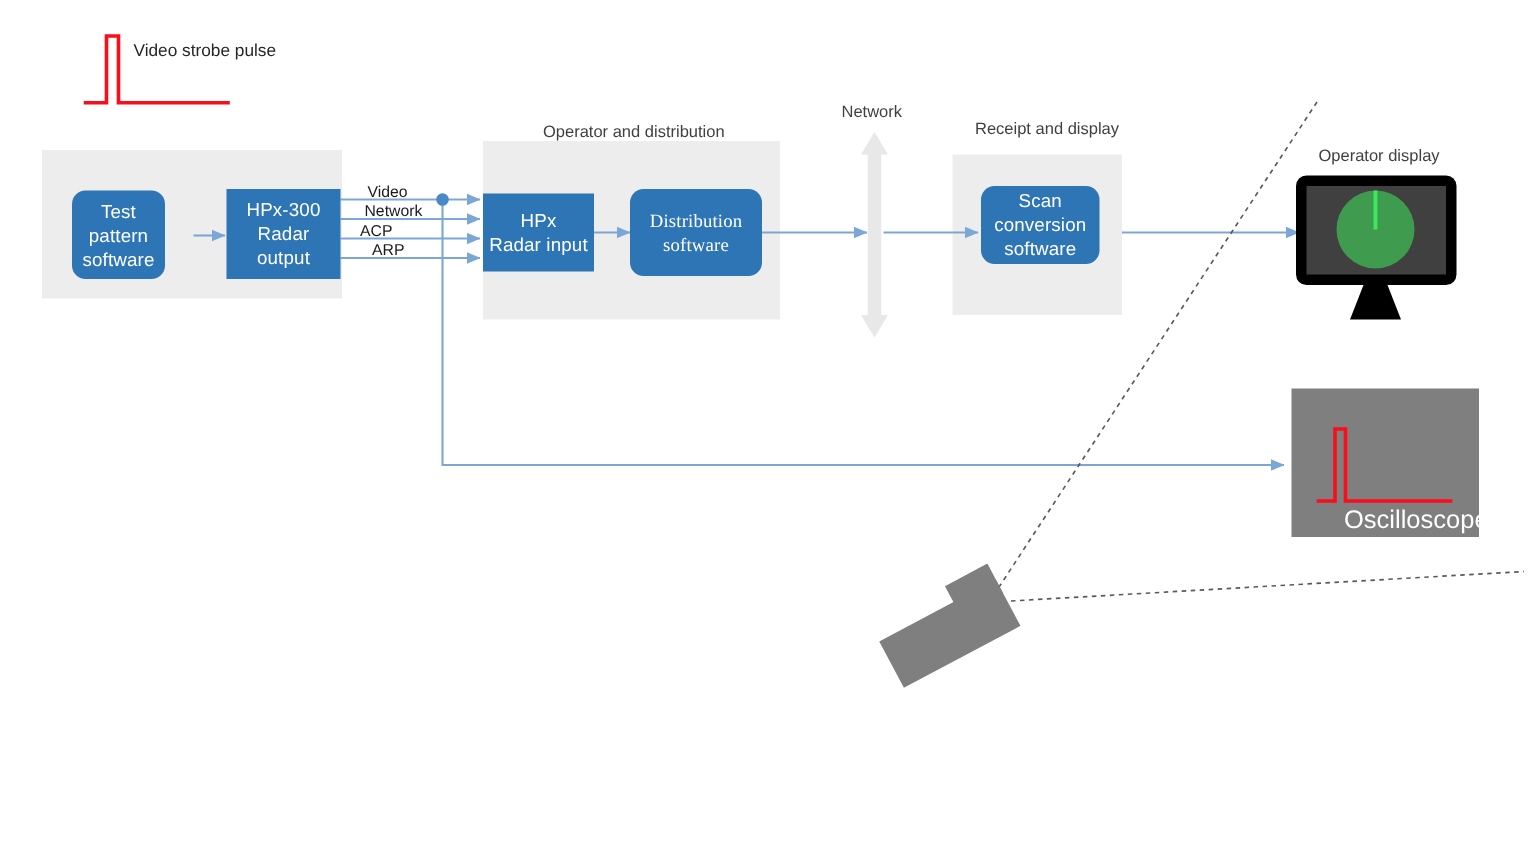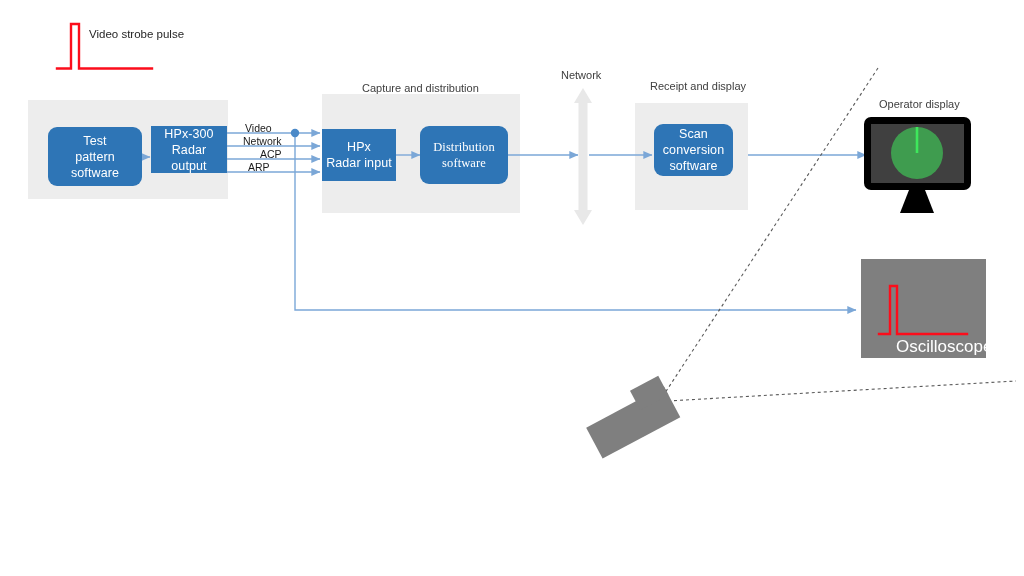--- a/index.html
+++ b/index.html
@@ -133,35 +133,35 @@
     </g>
 
     <g transform="rotate(-28 633 422)">
       <rect x="589" y="405" width="88" height="35" fill="#7f7f7f"></rect>
       <rect x="645" y="393" width="32" height="22" fill="#7f7f7f"></rect>
     </g>
   </svg>
 
   <div class="annot" style="left:89px; top:27px;">Video strobe pulse</div>
 
-  <div class="group-label" style="left:362px; top:82px;">Capture and distribution</div>
+  <div class="group-label" style="left:362px; top:82px;">Operator and distribution</div>
 
   <div class="group-label" style="left:561px; top:69px;">Network</div>
 
   <div class="group-label" style="left:650px; top:80px;">Receipt and display</div>
 
   <div class="group-label" style="left:879px; top:98px;">Operator display</div>
 
-  <div class="node rounded" style="left:48px; top:127px; width:94px; height:59px;">
+  <div class="node rounded" style="left:48px; top:127px; width:62px; height:59px;">
     <span style="white-space:pre-line;">Test
 pattern
 software</span>
   </div>
 
-  <div class="node sharp" style="left:151px; top:126px; width:76px; height:47px;">
+  <div class="node sharp" style="left:151px; top:126px; width:76px; height:60px;">
     <span style="white-space:pre-line;">HPx-300
 Radar
 output</span>
   </div>
 
   <div class="node sharp" style="left:322px; top:129px; width:74px; height:52px;">
     <span style="white-space:pre-line;">HPx
 Radar input</span>
   </div>
 
@@ -171,19 +171,19 @@
   </div>
 
   <div class="node rounded" style="left:654px; top:124px; width:79px; height:52px;">
     <span style="white-space:pre-line;">Scan
 conversion
 software</span>
   </div>
 
   <div class="sig-label" style="left:245px; top:122px;">Video</div>
   <div class="sig-label" style="left:243px; top:135px;">Network</div>
-  <div class="sig-label" style="left:260px; top:148px;">ACP</div>
+  <div class="sig-label" style="left:240px; top:148px;">ACP</div>
   <div class="sig-label" style="left:248px; top:161px;">ARP</div>
 
   <div class="osc-caption" style="left:896px; top:337px;">Oscilloscope</div>
 
 
 </div>
 
 </body></html>

